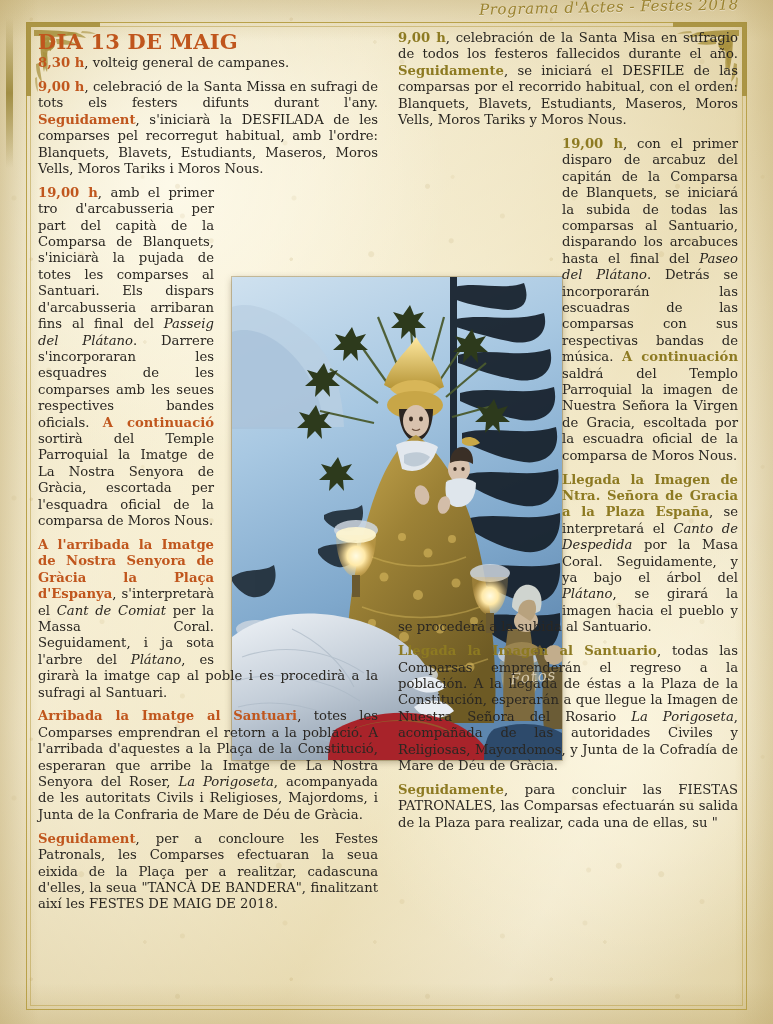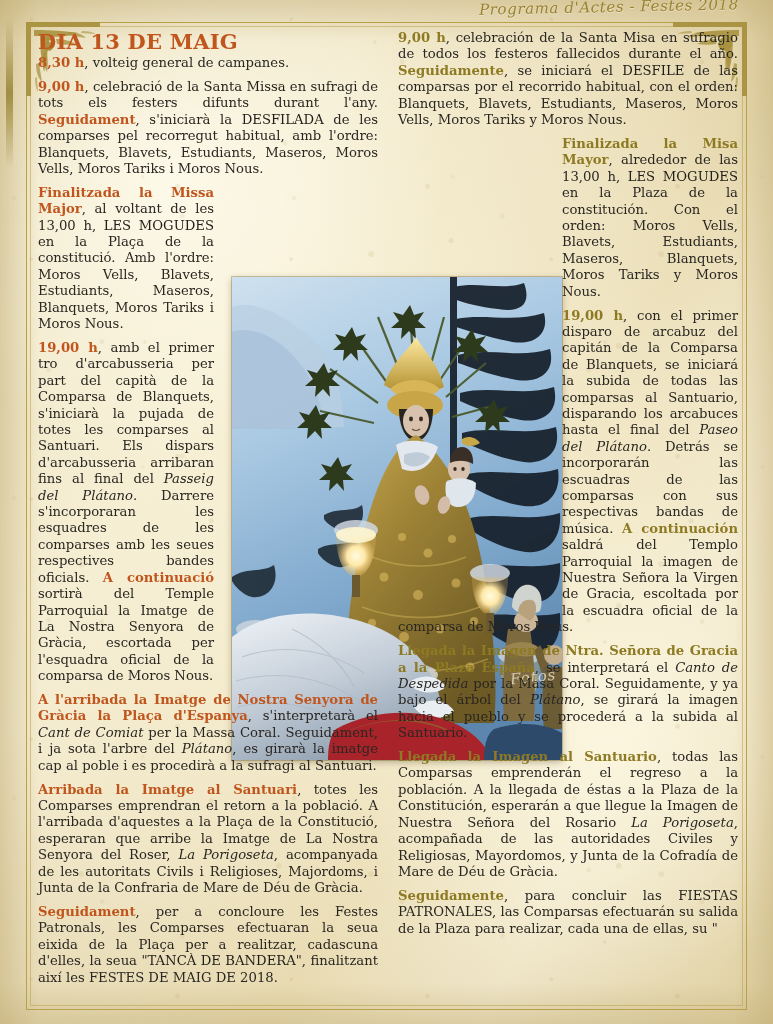--- a/index.html
+++ b/index.html
@@ -349,33 +349,31 @@
   </div>
 
   <div id="content">
 
     <div class="col" id="col-ca">
       <div class="day-title">DIA 13 DE MAIG</div>
       <div>
           <p class="blk"><span class="hl">8,30 h</span><span>, volteig general de campanes.</span></p>
           <p class="blk"><span class="hl">9,00 h</span><span>, celebració de la </span><span class="bd">Santa Missa</span><span> en sufragi de tots els festers difunts durant l'any. </span><span class="hl">Seguidament</span><span>, s'iniciarà la </span><span class="bd">DESFILADA</span><span> de les comparses pel recorregut habitual, amb l'ordre: Blanquets, Blavets, Estudiants, Maseros, Moros Vells, Moros Tariks i Moros Nous.</span></p>
           <div class="floatbox" style="height: 470px;"></div>
-          <p class="blk"><span class="hl">Finalitzada la Missa Major</span><span>, al voltant de les 13,00 h, </span><span class="bd">LES MOGUDES</span><span> en la Plaça de la constitució. Amb l'ordre: Moros Vells, Blavets, Estudiants, Maseros, Blanquets, Moros Tariks i Moros Nous.</span></p>
           <p class="blk"><span class="hl">19,00 h</span><span>, amb el primer tro d'arcabusseria per part del capità de la Comparsa de Blanquets, s'iniciarà la pujada de totes les comparses al Santuari. Els dispars d'arcabusseria arribaran fins al final del </span><span class="it">Passeig del Plátano</span><span>. Darrere s'incorporaran les esquadres de les comparses amb les seues respectives bandes oficials. </span><span class="hl">A continuació</span><span> sortirà del Temple Parroquial la Imatge de La Nostra Senyora de Gràcia, escortada per l'esquadra oficial de la comparsa de Moros Nous.</span></p>
           <p class="blk"><span class="hl">A l'arribada la Imatge de Nostra Senyora de Gràcia la Plaça d'Espanya</span><span>, s'interpretarà el </span><span class="it">Cant de Comiat</span><span> per la Massa Coral. Seguidament, i ja sota l'arbre del </span><span class="it">Plátano</span><span>, es girarà la imatge cap al poble i es procedirà a la sufragi al Santuari.</span></p>
           <p class="blk"><span class="hl">Arribada la Imatge al Santuari</span><span>, totes les Comparses emprendran el retorn a la població. A l'arribada d'aquestes a la Plaça de la Constitució, esperaran que arribe la Imatge de La Nostra Senyora del Roser, </span><span class="it">La Porigoseta</span><span>, acompanyada de les autoritats Civils i Religioses, Majordoms, i Junta de la Confraria de Mare de Déu de Gràcia.</span></p>
           <p class="blk"><span class="hl">Seguidament</span><span>, per a concloure les Festes Patronals, les Comparses efectuaran la seua eixida de la Plaça per a realitzar, cadascuna d'elles, la seua "</span><span class="bd">TANCÀ DE BANDERA</span><span>", finalitzant així les FESTES DE MAIG DE 2018.</span></p>
         </div>
     </div>
 
     <div class="col" id="col-es">
       <div>
           <p class="blk"><span class="hl">9,00 h</span><span>, celebración de la </span><span class="bd">Santa Misa</span><span> en sufragio de todos los festeros fallecidos durante el año. </span><span class="hl">Seguidamente</span><span>, se iniciará el </span><span class="bd">DESFILE</span><span> de las comparsas por el recorrido habitual, con el orden: Blanquets, Blavets, Estudiants, Maseros, Moros Vells, Moros Tariks y Moros Nous.</span></p>
           <div class="floatbox" style="height: 470px;"></div>
-          <p class="blk"><span class="hl">Finalizada la Misa Mayor</span><span>, alrededor de las 13,00 h, </span><span class="bd">LES MOGUDES</span><span> en la Plaza de la constitución. Con el orden: Moros Vells, Blavets, Estudiants, Maseros, Blanquets, Moros Tariks y Moros Nous.</span></p>
           <p class="blk"><span class="hl">19,00 h</span><span>, con el primer disparo de arcabuz del capitán de la Comparsa de Blanquets, se iniciará la subida de todas las comparsas al Santuario, disparando los arcabuces hasta el final del </span><span class="it">Paseo del Plátano</span><span>. Detrás se incorporarán las escuadras de las comparsas con sus respectivas bandas de música. </span><span class="hl">A continuación</span><span> saldrá del Templo Parroquial la imagen de Nuestra Señora la Virgen de Gracia, escoltada por la escuadra oficial de la comparsa de Moros Nous.</span></p>
           <p class="blk"><span class="hl">Llegada la Imagen de Ntra. Señora de Gracia a la Plaza España</span><span>, se interpretará el </span><span class="it">Canto de Despedida</span><span> por la Masa Coral. Seguidamente, y ya bajo el árbol del </span><span class="it">Plátano</span><span>, se girará la imagen hacia el pueblo y se procederá a la subida al Santuario.</span></p>
           <p class="blk"><span class="hl">Llegada la Imagen al Santuario</span><span>, todas las Comparsas emprenderán el regreso a la población. A la llegada de éstas a la Plaza de la Constitución, esperarán a que llegue la Imagen de Nuestra Señora del Rosario </span><span class="it">La Porigoseta</span><span>, acompañada de las autoridades Civiles y Religiosas, Mayordomos, y Junta de la Cofradía de Mare de Déu de Gràcia.</span></p>
           <p class="blk"><span class="hl">Seguidamente</span><span>, para concluir las FIESTAS PATRONALES, las Comparsas efectuarán su salida de la Plaza para realizar, cada una de ellas, su "</span></p>
         </div>
     </div>
   </div>
 </div>
 
 </body></html>

